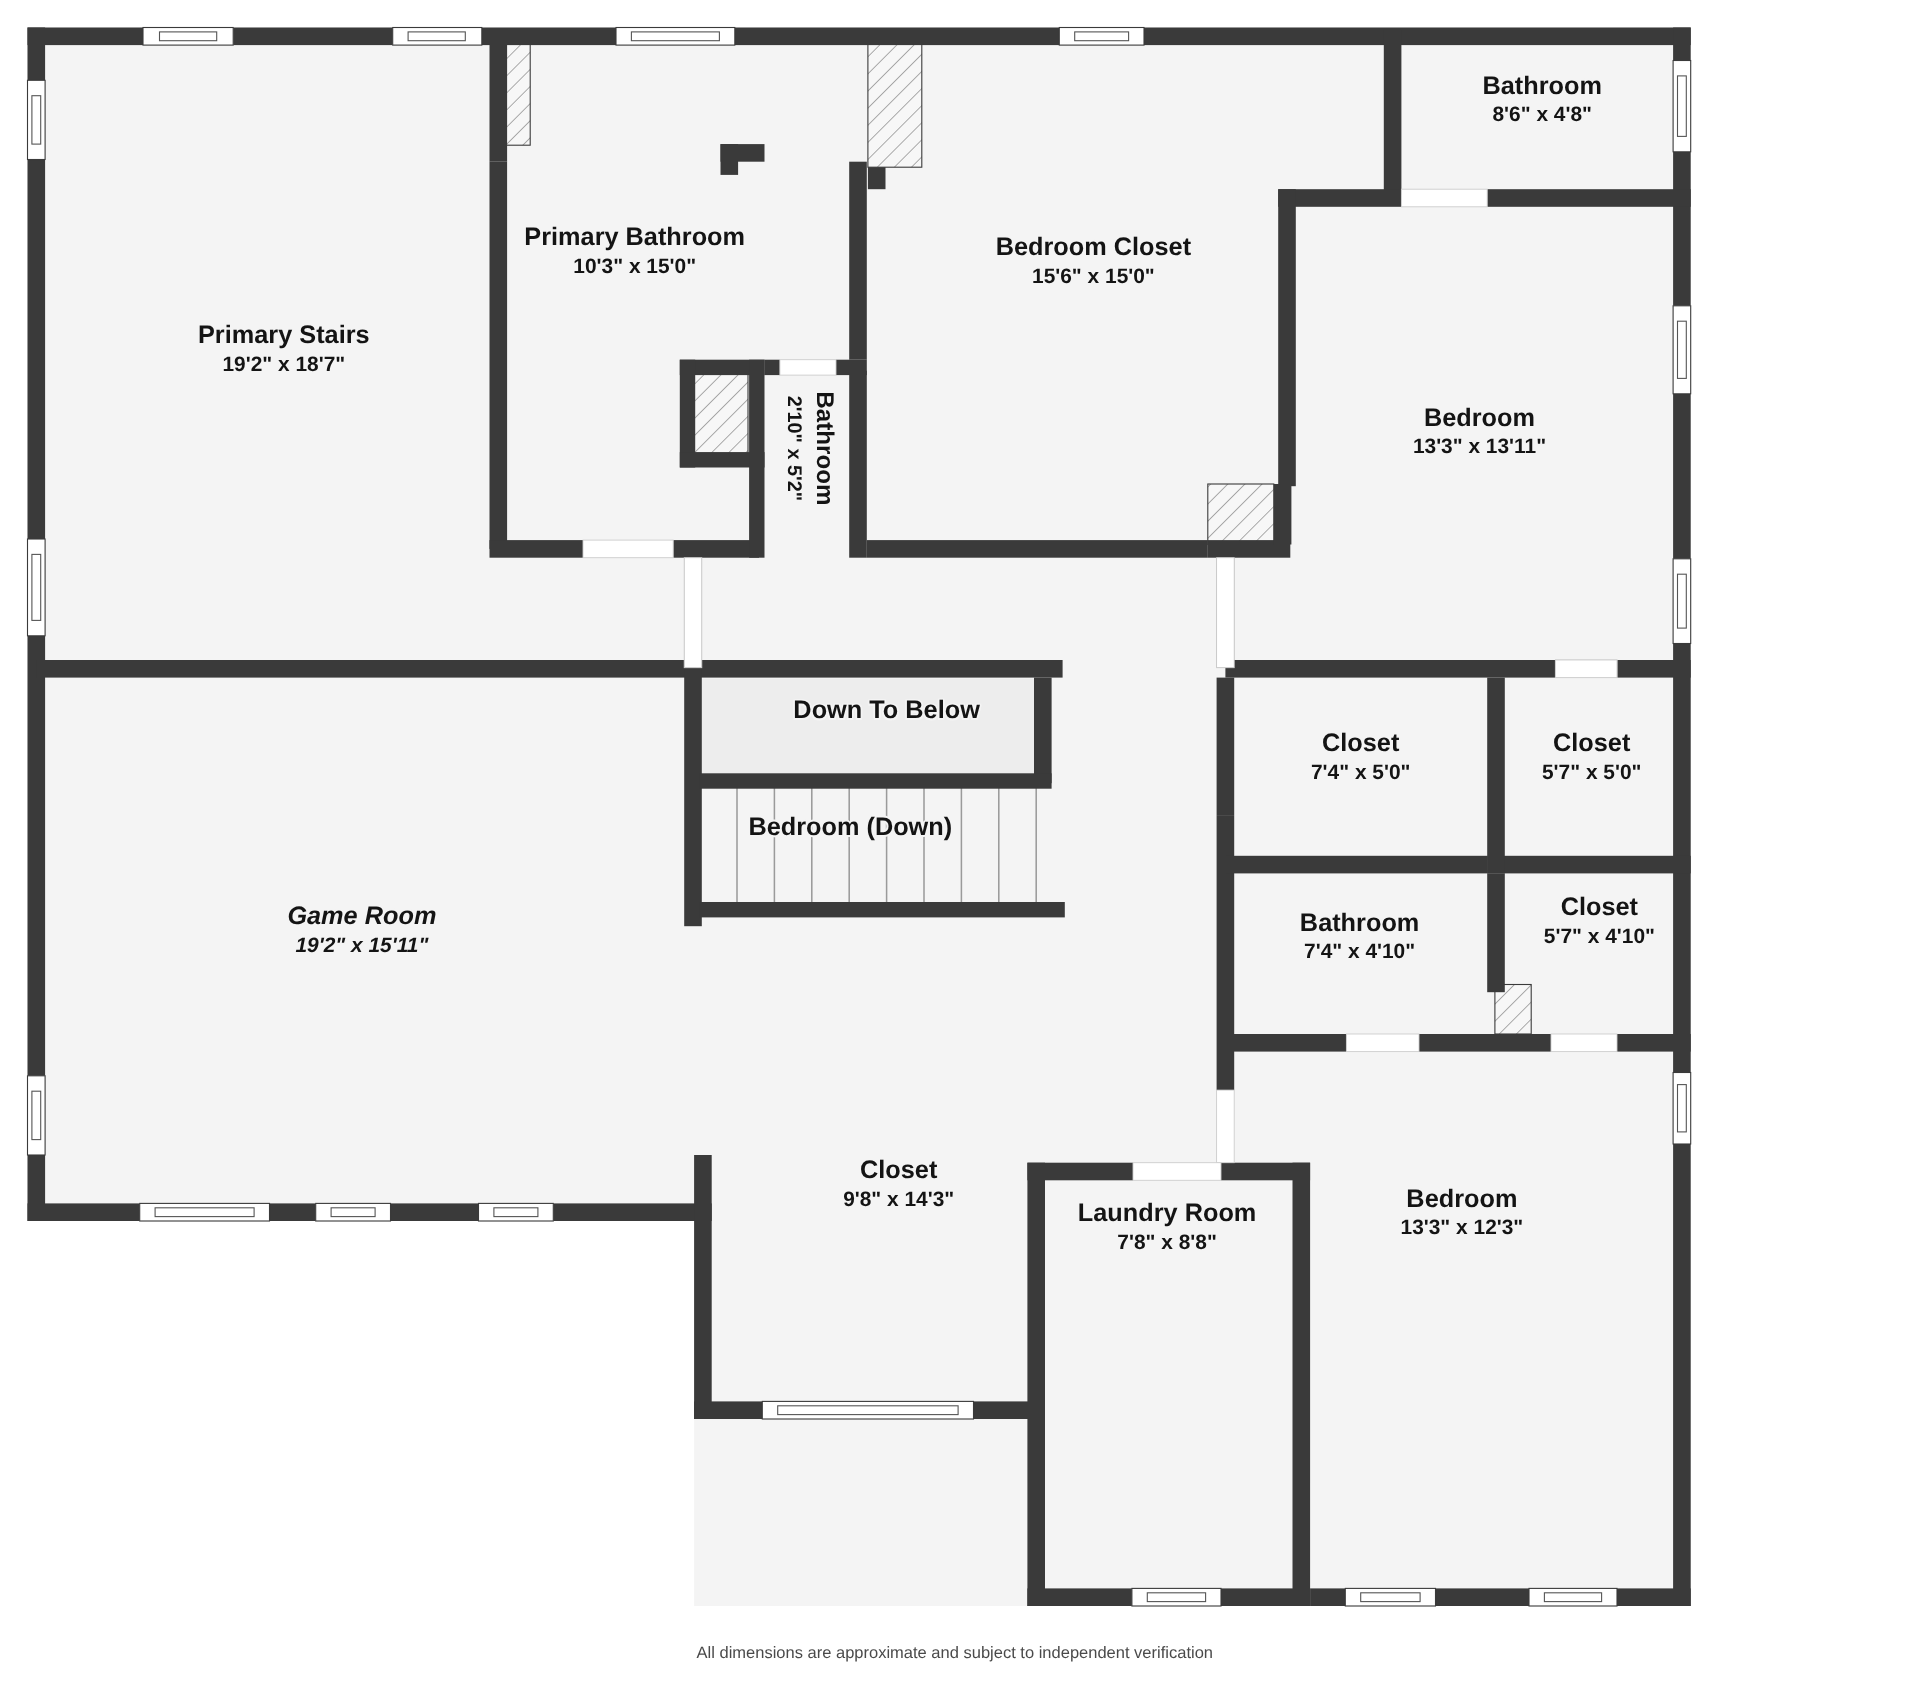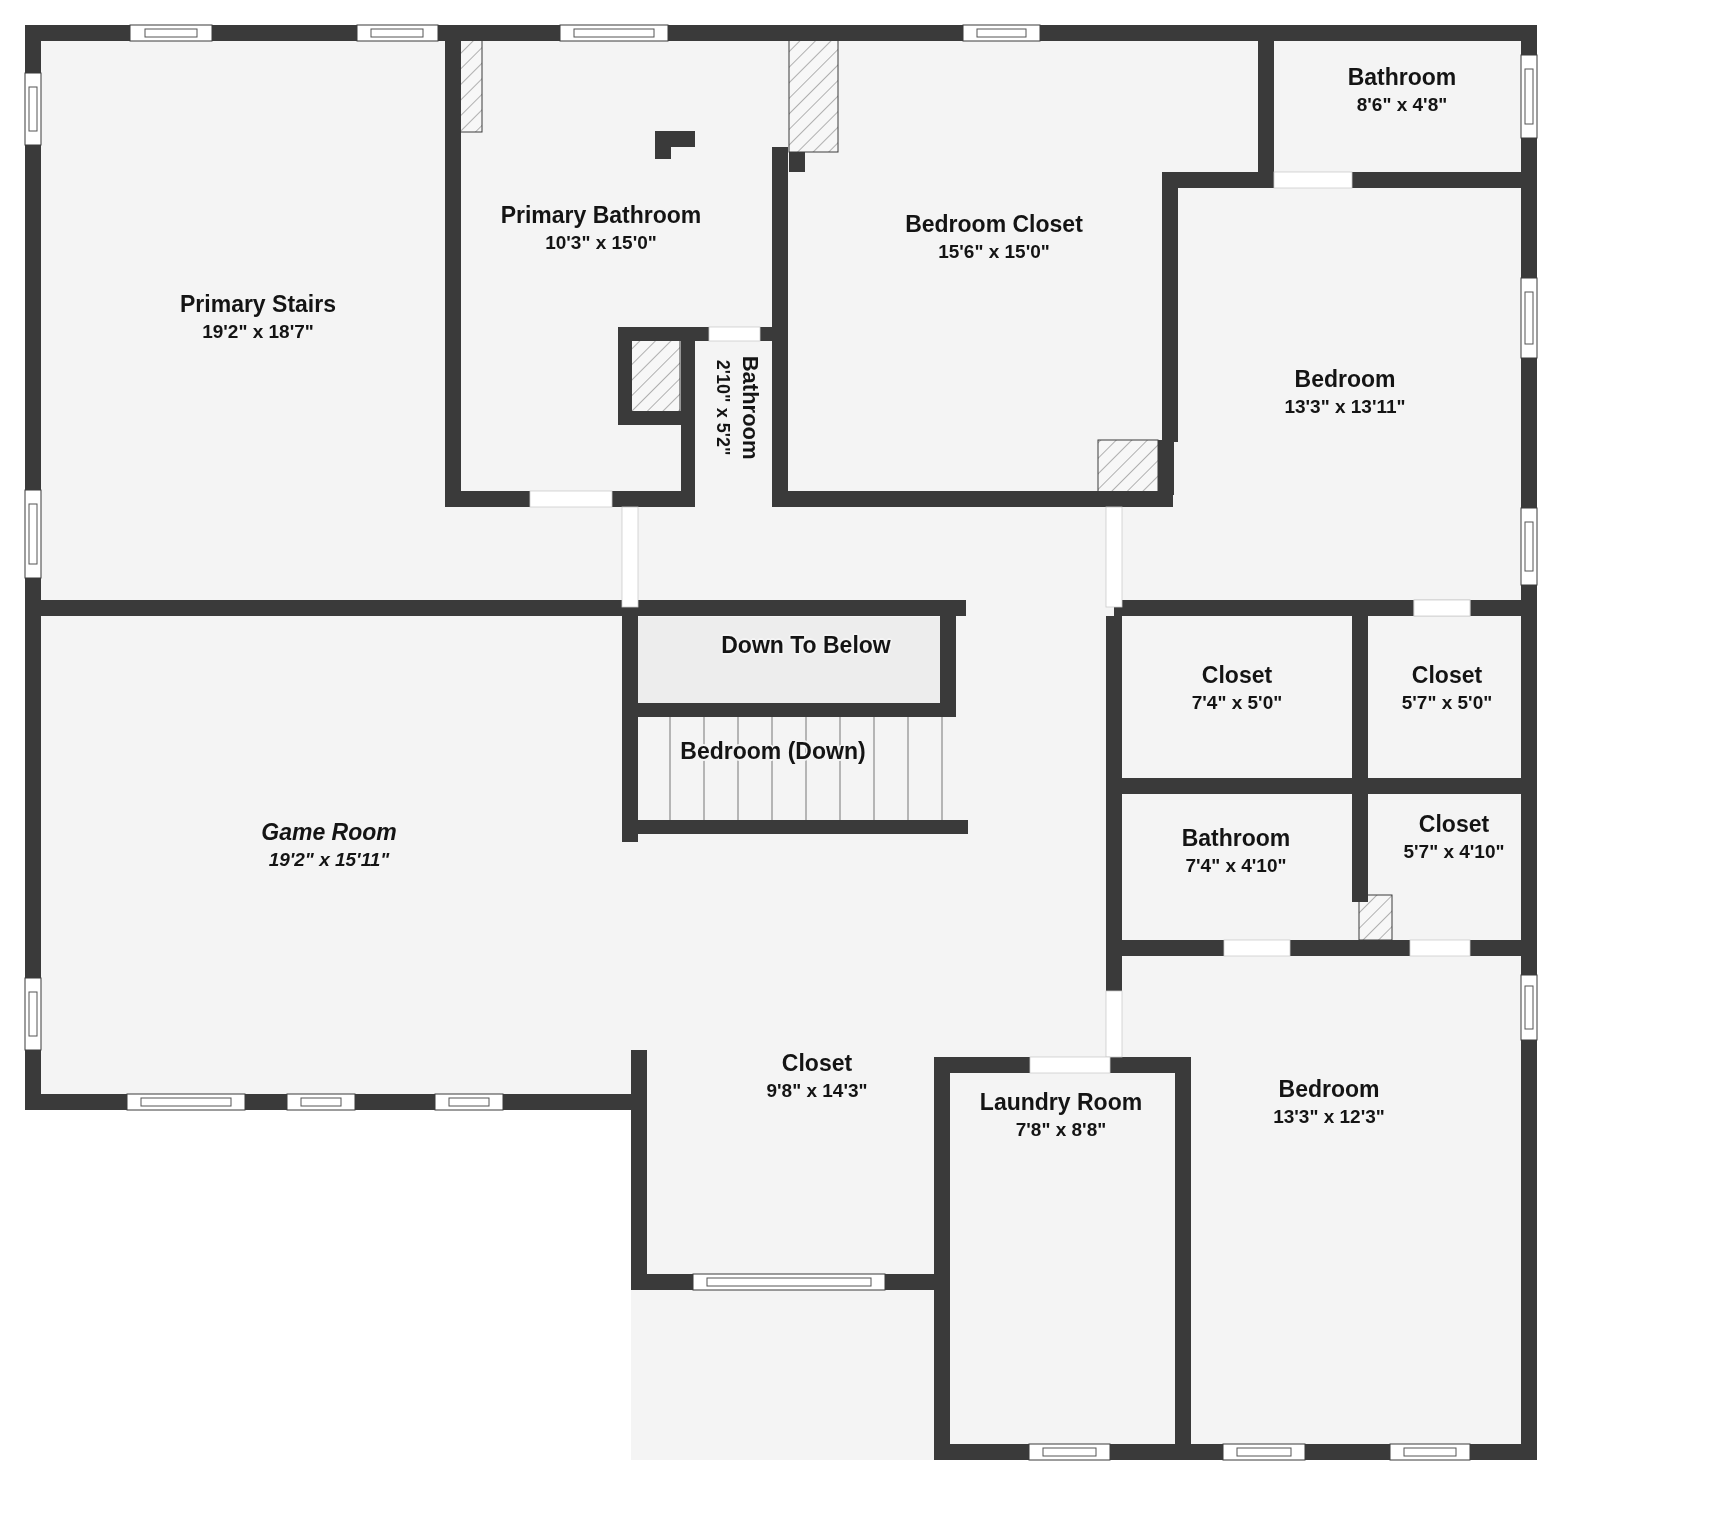--- a/index.html
+++ b/index.html
@@ -336,21 +336,21 @@
   </g>
 </svg>
 
 <div id="labels">
       <div class="room-label" style="left: 88px; top: 290px; width: 340px;">
         <div class="label-inner">
           <div class="room-name">Primary Stairs</div>
           <div class="room-dims">19'2" x 18'7"</div>
         </div>
       </div>
-      <div class="room-label" style="left: 431px; top: 201px; width: 340px; text-align: center;">
+      <div class="room-label" style="left: 407px; top: 201px; width: 340px; text-align: center;">
         <div class="label-inner">
           <div class="room-name">Primary Bathroom</div>
           <div class="room-dims">10'3" x 15'0"</div>
         </div>
       </div>
       <div class="room-label" style="left: 824px; top: 210px; width: 340px;">
         <div class="label-inner">
           <div class="room-name">Bedroom Closet</div>
           <div class="room-dims">15'6" x 15'0"</div>
         </div>
@@ -426,14 +426,15 @@
         </div>
       </div>
       <div class="room-label" style="left: 1159px; top: 1075px; width: 340px;">
         <div class="label-inner">
           <div class="room-name">Bedroom</div>
           <div class="room-dims">13'3" x 12'3"</div>
         </div>
       </div>
     </div>
 
+<div id="disclaimer">All dimensions are approximate and subject to independent verification</div>
 
 </div>
 
 </body></html>

